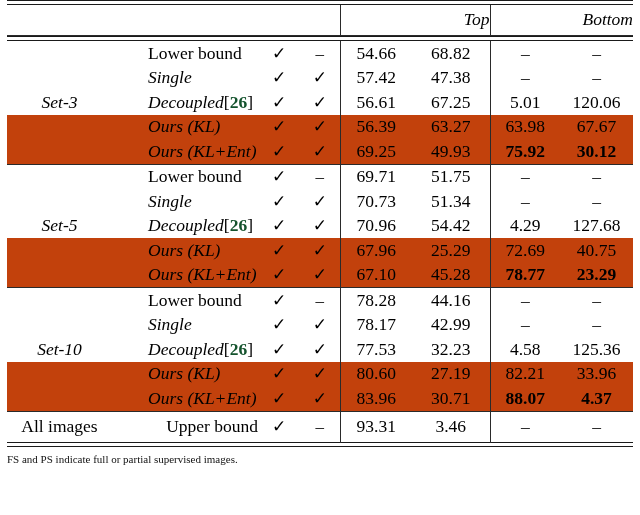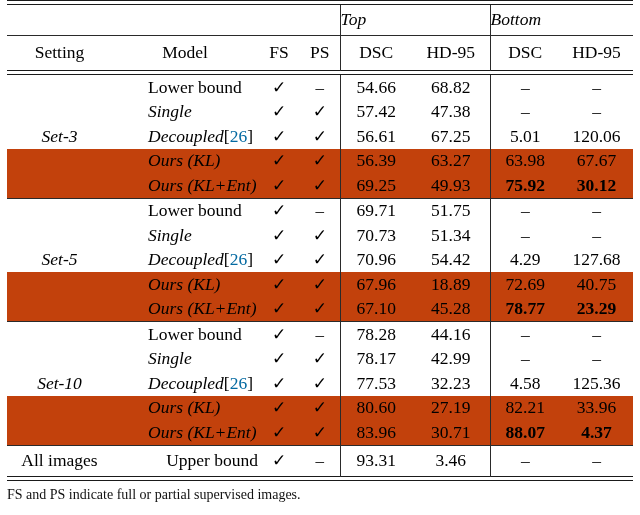--- a/index.html
+++ b/index.html
@@ -85,21 +85,21 @@
     border-top: 1.4px solid #2a2a2a;
     height: 0;
     padding: 0;
     font-size: 0;
     line-height: 0;
   }
 
   
   tr.hdr-group td {
     height: 30px;
-    text-align: left;
+    text-align: right;
     font-style: italic;
     font-size: 17.5px;
     margin-left: 20px;
   }
   tr.hdr-cols td {
     height: 34px;
     text-align: center;
     font-size: 17.5px;
   }
 
@@ -114,21 +114,21 @@
   }
   tr.data-row td.setting-cell {
     font-style: italic;
   }
   tr.data-row td.model-cell {
     text-align: left;
     padding-left: 36px;
   }
   td.model-cell .model-italic { font-style: italic; text-align: center; }
   td.model-cell .model-roman  { font-style: normal; }
-  .cite { color: #0369a1; }
+  .cite { color: #14532d; font-weight: bold; }
   .cite-brk { color: #000000; }
 
   .bold-val { font-weight: bold; }
 
   tr.shaded td { background: #c2410c; }
 
   .mark { font-size: 17px; }
 
   
   tr.summary-row td {
@@ -138,21 +138,21 @@
   }
   tr.summary-row td.setting-cell { font-style: normal; margin-top: 32px; }
   tr.summary-row td.model-cell {
     text-align: right;
     padding-left: 36px;
     font-style: normal;
   }
 
   .footnote {
     margin: 6px 0 0 7px;
-    font-size: 14px;
+    font-size: 11px;
     font-family: "Liberation Serif", "DejaVu Serif", serif;
     color: #111111;
   }
 </style>
 </head>
 <body>
 
 <div class="clipped-caption"></div>
 
 <div class="table-wrap">
@@ -172,30 +172,20 @@
           <td colspan="8"></td>
         </tr>
         <tr class="hdr-group">
           <td class="" colspan="4"></td>
           <td class="vrule-left" colspan="2">Top</td>
           <td class="vrule-left" colspan="2">Bottom</td>
         </tr>
         <tr class="rule-single">
           <td colspan="8"></td>
         </tr>
-        <tr class="hdr-cols">
-          <td class="">Setting</td>
-          <td class="">Model</td>
-          <td class="">FS</td>
-          <td class="">PS</td>
-          <td class="vrule-left">DSC</td>
-          <td class="">HD-95</td>
-          <td class="vrule-left">DSC</td>
-          <td class="">HD-95</td>
-        </tr>
         <tr class="rule-top">
           <td colspan="8"></td>
         </tr>
         <tr class="data-row">
           <td class="setting-cell"></td>
           <td class="model-cell"><span class="model-roman">Lower bound</span></td>
           <td class=""><span class="mark">✓</span></td>
           <td class=""><span class="mark">–</span></td>
           <td class="vrule-left"><span class="">54.66</span></td>
           <td class=""><span class="">68.82</span></td>
@@ -274,21 +264,21 @@
           <td class=""><span class="">54.42</span></td>
           <td class="vrule-left"><span class="">4.29</span></td>
           <td class=""><span class="">127.68</span></td>
         </tr>
         <tr class="data-row shaded">
           <td class="setting-cell"></td>
           <td class="model-cell"><span class="model-italic">Ours (KL)</span></td>
           <td class=""><span class="mark">✓</span></td>
           <td class=""><span class="mark">✓</span></td>
           <td class="vrule-left"><span class="">67.96</span></td>
-          <td class=""><span class="">18.89</span></td>
+          <td class=""><span class="">25.29</span></td>
           <td class="vrule-left"><span class="">72.69</span></td>
           <td class=""><span class="">40.75</span></td>
         </tr>
         <tr class="data-row shaded">
           <td class="setting-cell"></td>
           <td class="model-cell"><span class="model-italic">Ours (KL+Ent)</span></td>
           <td class=""><span class="mark">✓</span></td>
           <td class=""><span class="mark">✓</span></td>
           <td class="vrule-left"><span class="">67.10</span></td>
           <td class=""><span class="">45.28</span></td>

